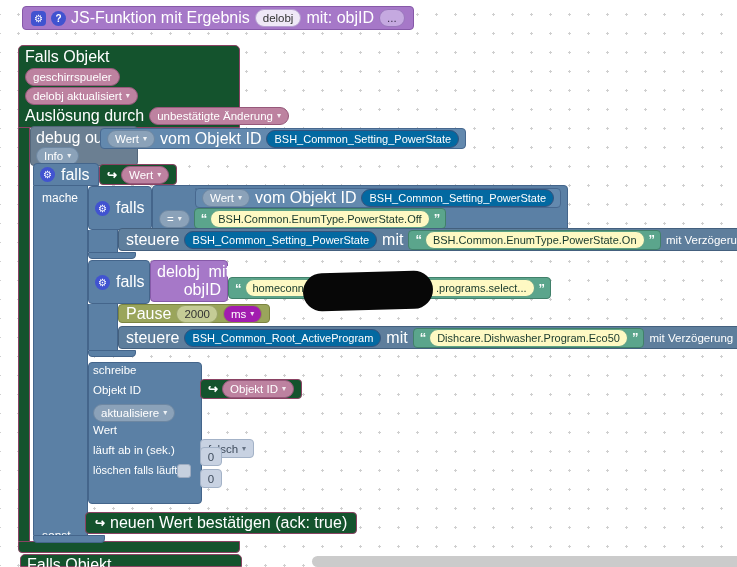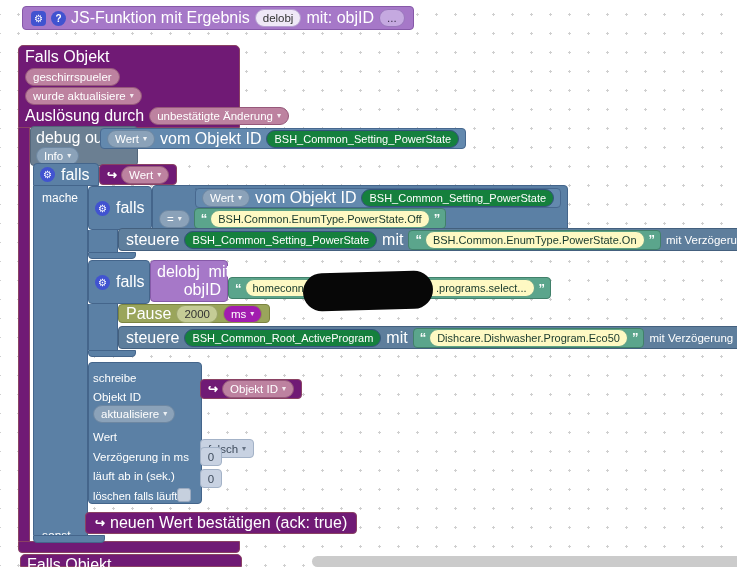--- a/index.html
+++ b/index.html
@@ -7,32 +7,32 @@
     width:737px;height:567px;overflow:hidden;position:relative;
     font-family:"Liberation Sans",sans-serif;
     background:#ffffff;
     background-image:radial-gradient(#cfcfcf 1.1px, transparent 1.3px);
     background-size:19px 19px;background-position:9px 5px;
   }
   .b{position:absolute;box-sizing:border-box;white-space:nowrap;display:flex;align-items:center;border-radius:4px}
   .lbl{color:#fff;font-size:16px}
   .sm{font-size:11.5px}
   
-  .mauve{background:#701a75;border:1px solid #8a4263}
+  .mauve{background:#14532d;border:1px solid #8a4263}
   .mauve .pill{background:#bd82a0;border:1px solid #96587a;color:#fff}
   .blue{background:#5b80a5;border:1px solid #44658b}
   .slate{background:#6b7f92;border:1px solid #53667a}
   .steel{background:#5e7e9c;border:1px solid #44607e}
   .getter{background:#6389ae;border:1px solid #47688f}
   .green{background:#5ba58c;border:1px solid #41806a}
   .purple{background:#a678c8;border:1px solid #8659a8}
   .olive{background:#9aa55b;border:1px solid #7b8440}
   .pill{display:inline-flex;align-items:center;border-radius:9px;padding:1px 7px;font-size:11.5px;line-height:14px}
   .pill-lightblue{background:#8ba2b9;border:1px solid #6d87a2;color:#fff}
-  .pill-darkblue{background:#15803d;border:1px solid #35537d;color:#fff;font-size:11px}
+  .pill-darkblue{background:#0369a1;border:1px solid #35537d;color:#fff;font-size:11px}
   .pill-green{background:#fef9c3;border:1px solid #5ea186;color:#17382b;font-size:11px}
   .pill-white{background:#efe8f7;border:1px solid #b49ed0;color:#333}
   .pill-purple{background:#c5a9e0;border:1px solid #9a77bd;color:#3d2f4d}
   .pill-olivelight{background:#c5cc96;border:1px solid #99a267;color:#333}
   .pill-olivemid{background:#a21caf;border:1px solid #8d9552;color:#fff}
   .shadow{background:#c8d2e2;border:1px solid #a3b2c7;color:#3f4c5d;font-size:11.5px;justify-content:center}
   .cb{width:13px;height:13px;border-radius:3px;background:#c6d0de;border:1px solid #9cabc0;flex:0 0 auto}
   .spine{border-width:0 1px;border-radius:0}
   .cap{border-radius:0 0 4px 4px}
   .gear{width:15px;height:15px;background:#4153d0;border-radius:4px;color:#fff;font-size:10px;
@@ -40,41 +40,41 @@
   .gear.round{border-radius:50%}
   .help{width:15px;height:15px;background:#4153d0;border-radius:50%;color:#fff;font-size:10px;font-weight:bold;
         display:inline-flex;align-items:center;justify-content:center;flex:0 0 auto}
   .arrow{color:#fff;font-weight:bold;font-size:12px}
   .dd{font-size:8px;margin-left:4px;opacity:.85}
   .shadow .dd{opacity:.7}
   .q{color:#fff;font-weight:bold;font-size:13px;letter-spacing:-1px}
   .gap4>*+*{margin-left:4px}.gap5>*+*{margin-left:5px}.gap6>*+*{margin-left:6px}
   .col{flex-direction:column;align-items:flex-start}
   .blob{position:absolute;background:#070707;border-radius:19px;transform:rotate(-1.5deg);z-index:6}
-  .rows>div{height:20px;display:flex;align-items:flex-end}
+  .rows>div{height:20px;display:flex;align-items:flex-start}
   .scroll{position:absolute;background:#cbcbcb;border-radius:6px 0 0 6px}
   .abslbl{position:absolute;color:#fff;font-size:12px;white-space:nowrap}
 </style>
 </head>
 <body>
 
 <div class="b purple gap5" style="left:22px;top:6px;height:24px;padding:0 8px">
   <span class="gear">⚙</span>
   <span class="help">?</span>
   <span class="lbl">JS-Funktion mit Ergebnis</span>
   <span class="pill pill-white">delobj</span>
   <span class="lbl">mit: objID</span>
   <span class="pill pill-purple">...</span>
 </div>
 
 <div class="b mauve col" style="left:18px;top:45px;width:222px;height:83px;padding:2px 6px;border-radius:5px 5px 0 0;justify-content:space-between">
   <span class="lbl">Falls Objekt</span>
   <span class="pill">geschirrspueler</span>
   <span class="pill">
-      <span>wurde aktualisiere</span>
+      <span>delobj aktualisiert</span>
       <span class="dd">▾</span>
     </span>
   <span style="display:flex;align-items:center;gap:5px">
       <span class="lbl">Auslösung durch</span>
     <span class="pill">
         <span>unbestätigte Änderung</span>
         <span class="dd">▾</span>
       </span>
   </span>
 </div>
@@ -211,23 +211,20 @@
   <div>
       <span class="pill pill-lightblue">
         <span>aktualisiere</span>
         <span class="dd">▾</span>
       </span>
     </div>
   <div>
       <span class="lbl sm">Wert</span>
     </div>
   <div>
-      <span class="lbl sm">Verzögerung in ms</span>
-    </div>
-  <div>
       <span class="lbl sm">läuft ab in (sek.)</span>
     </div>
   <div style="gap:0">
       <span class="lbl" style="font-size:11px">löschen falls läuft</span>
       <span class="cb" style="width:12px;height:12px"></span>
     </div>
 </div>
 <div class="b mauve gap4" style="left:200px;top:379px;height:20px;padding:0 7px">
   <span class="arrow">↪</span>
   <span class="pill">

